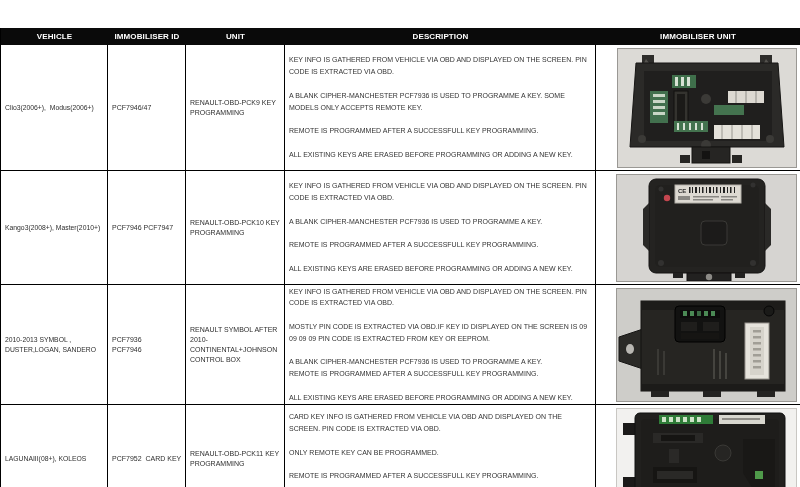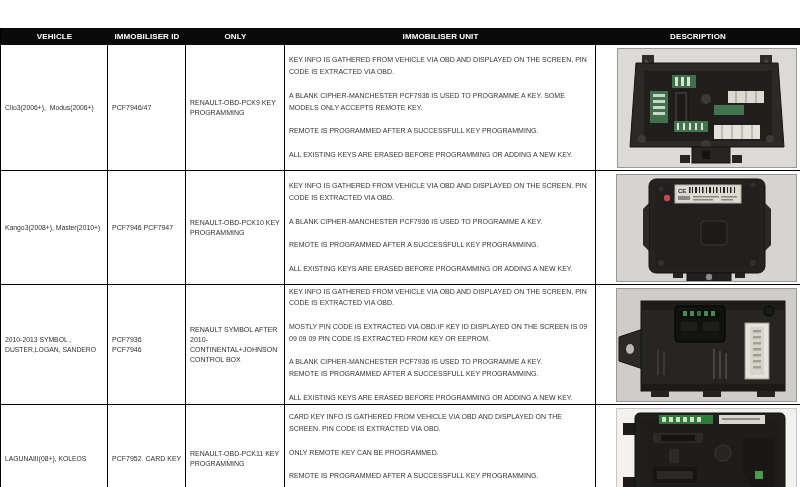--- a/index.html
+++ b/index.html
@@ -27,23 +27,23 @@
   svg{display:block;}
 </style>
 </head>
 <body>
 
 <div class="table">
 
   <div class="hrow">
     <div class="hcell">VEHICLE</div>
     <div class="hcell">IMMOBILISER ID</div>
-    <div class="hcell">ONLY</div>
+    <div class="hcell">UNIT</div>
+    <div class="hcell">DESCRIPTION</div>
     <div class="hcell">IMMOBILISER UNIT</div>
-    <div class="hcell">DESCRIPTION</div>
   </div>
 
   <div class="row r1">
     <div class="cell vehicle">Clio3(2006+),  Modus(2006+)</div>
     <div class="cell transponder">PCF7946/47</div>
     <div class="cell pack">RENAULT-OBD-PCK9 KEY PROGRAMMING</div>
     <div class="cell desc">KEY INFO IS GATHERED FROM VEHICLE VIA OBD AND DISPLAYED ON THE SCREEN. PIN CODE IS EXTRACTED VIA OBD.
 
 A BLANK CIPHER-MANCHESTER PCF7936 IS USED TO PROGRAMME A KEY. SOME MODELS ONLY ACCEPTS REMOTE KEY.
 

